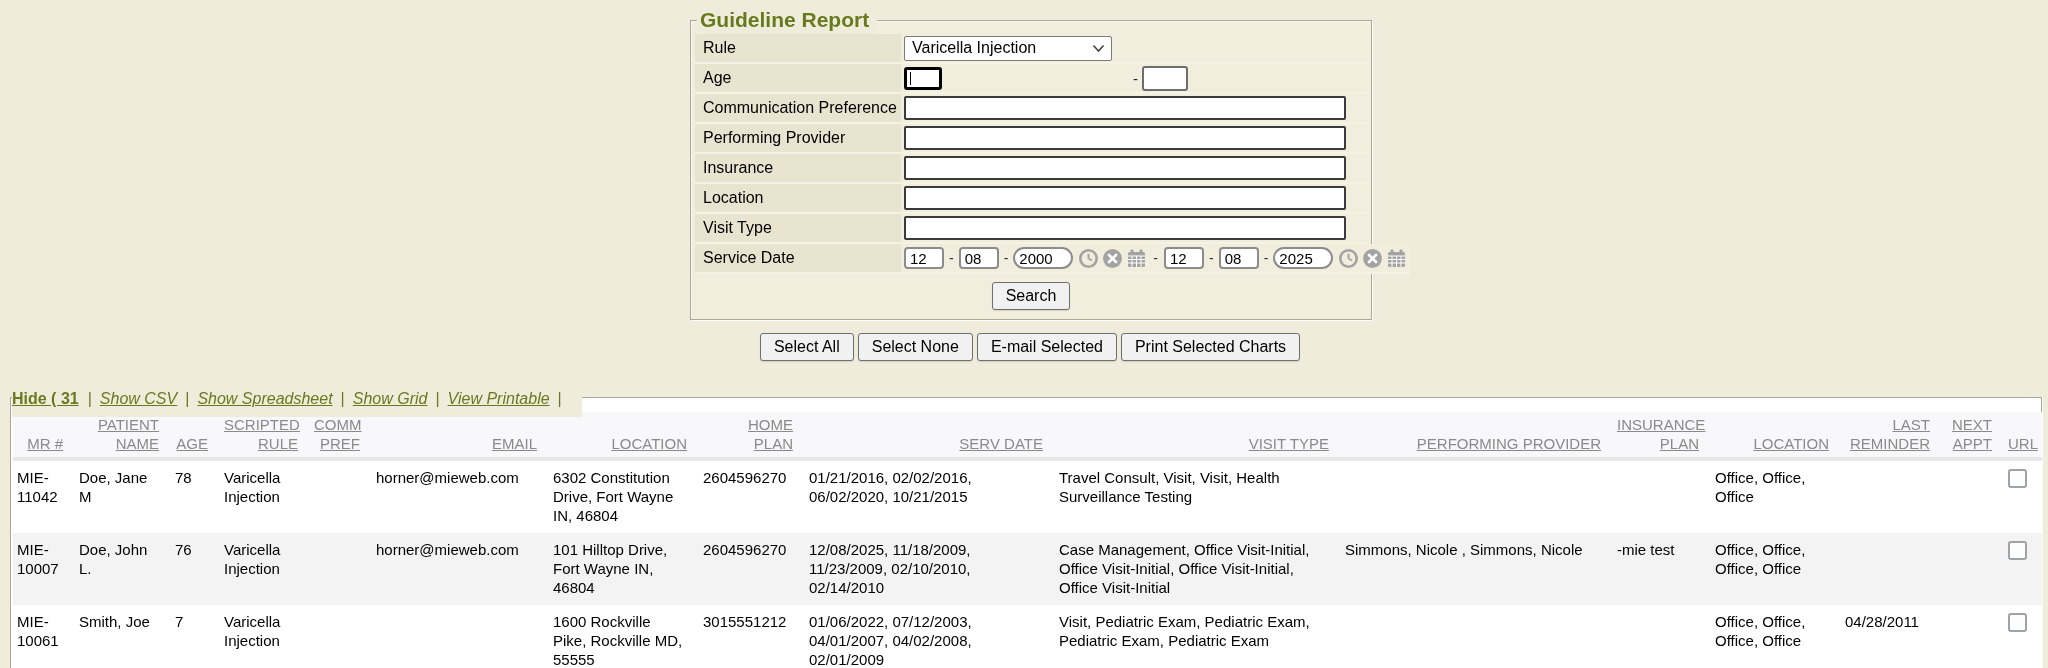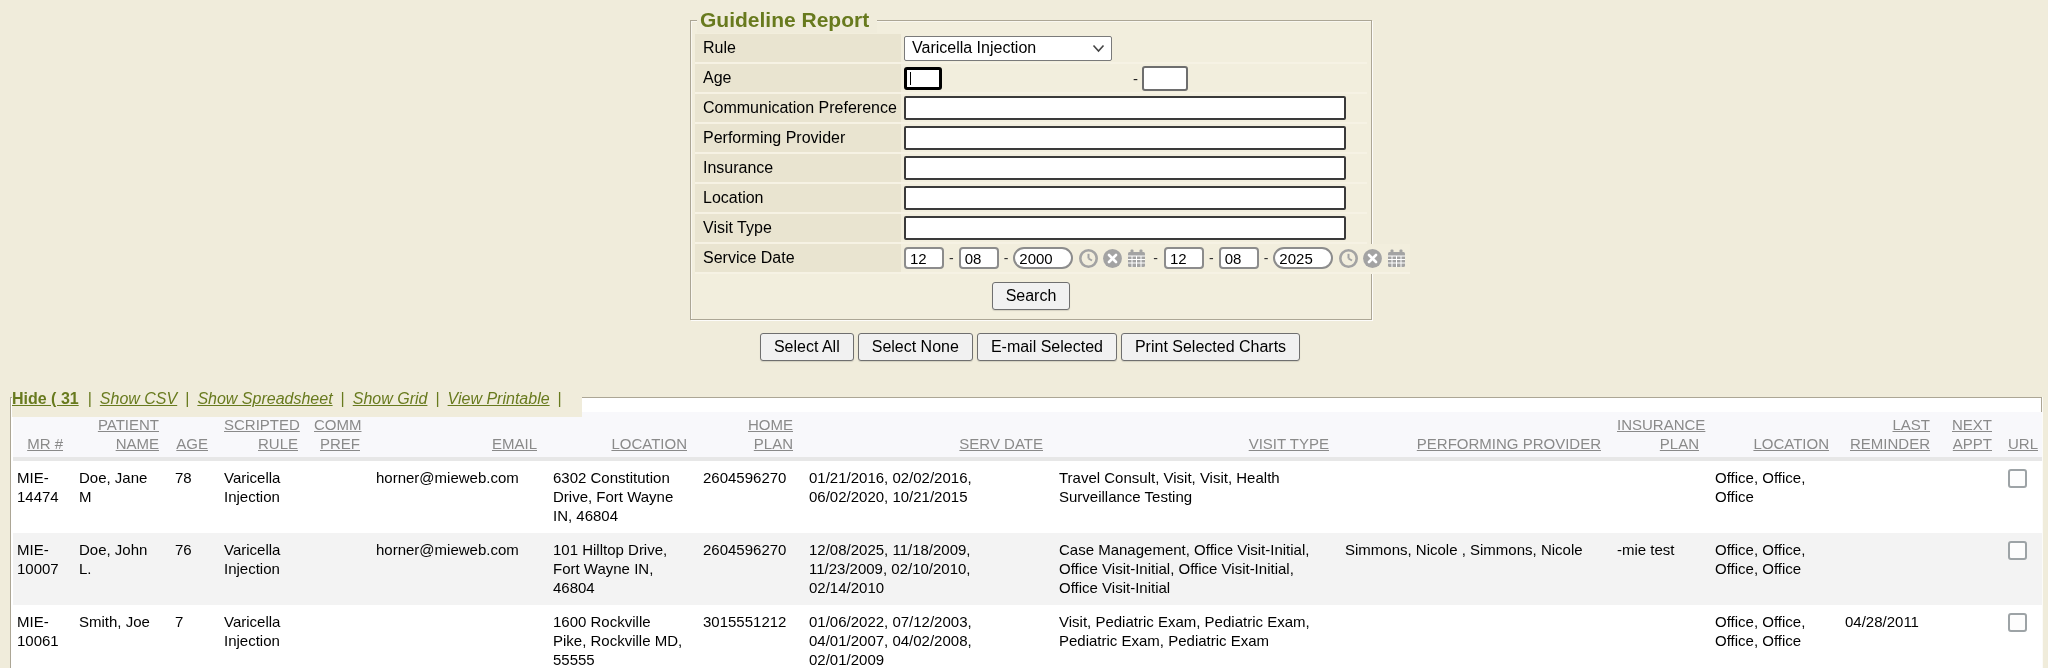--- a/index.html
+++ b/index.html
@@ -363,21 +363,21 @@
             <div><span class="hl">NEXT</span></div>
             <div><span class="hl">APPT</span></div>
           </th>
           <th>
             <div><span class="hl">URL</span></div>
           </th>
         </tr>
       </thead>
       <tbody>
         <tr>
-          <td>MIE-14474</td>
+          <td>MIE-11042</td>
           <td>Doe, Jane M</td>
           <td>78</td>
           <td>Varicella Injection</td>
           <td></td>
           <td>horner@mieweb.com</td>
           <td>6302 Constitution Drive, Fort Wayne IN, 46804</td>
           <td>2604596270</td>
           <td>01/21/2016, 02/02/2016, 06/02/2020, 10/21/2015</td>
           <td>Travel Consult, Visit, Visit, Health Surveillance Testing</td>
           <td></td>

